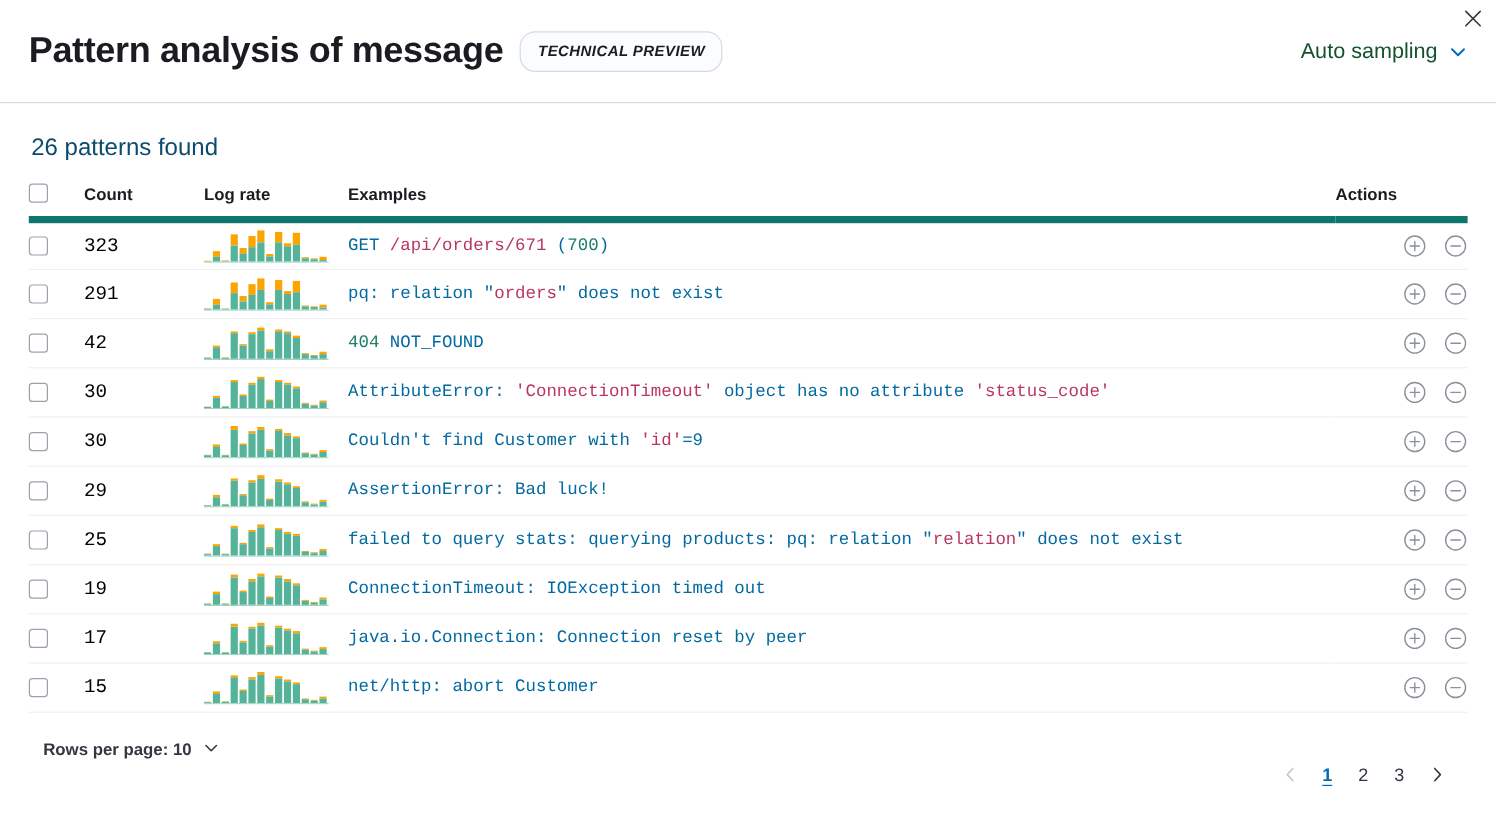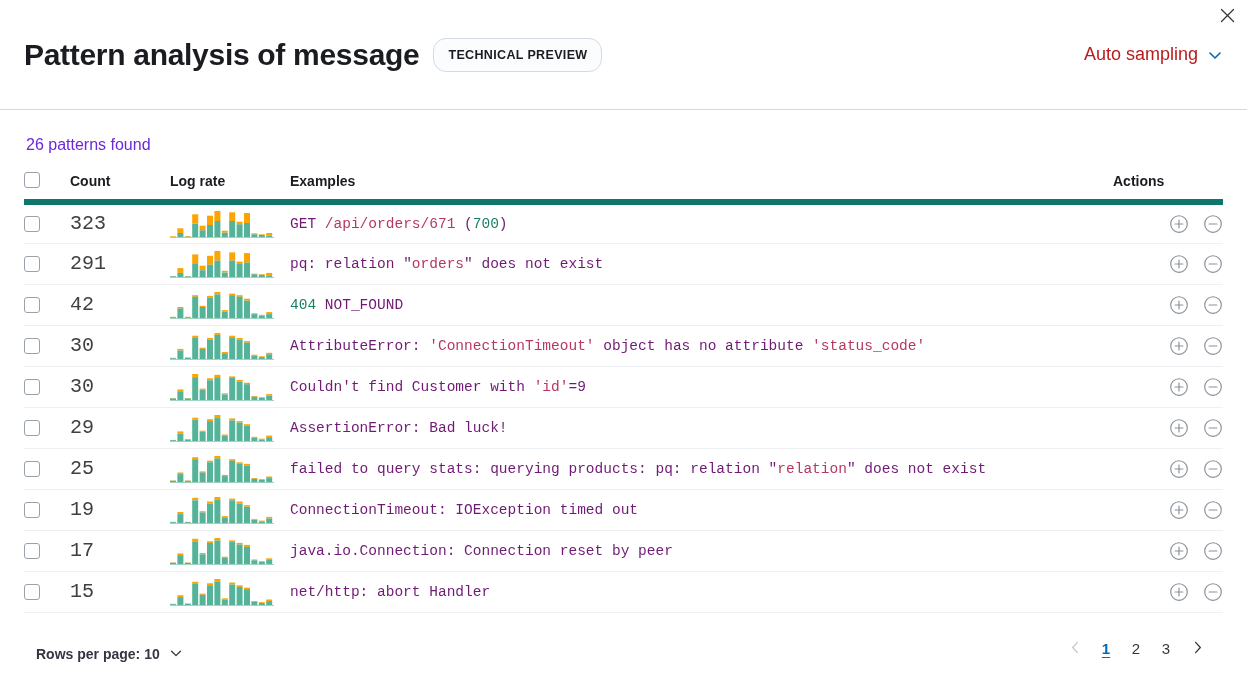--- a/index.html
+++ b/index.html
@@ -9,21 +9,21 @@
     height: 684px;
     background: #ffffff;
     font-family: "Liberation Sans", sans-serif;
     color: #343741;
     overflow: hidden;
   }
 
   
   .flyout-header {
     position: relative;
-    height: 110px;
+    height: 86px;
     border-bottom: 1px solid #d3dae6;
     display: flex;
     align-items: center;
     padding: 0 24px;
   }
   .title-group {
     display: flex;
     align-items: center;
     gap: 14px;
   }
@@ -40,36 +40,37 @@
     height: 26px;
     padding: 16px 14px;
     border: 1px solid #d3dae6;
     border-radius: 13px;
     background: #fbfcfd;
     font-size: 12.5px;
     font-weight: 700;
     letter-spacing: 0.35px;
     color: #1a1c21;
     white-space: nowrap;
+    font-style: italic;
   }
   .header-right {
     margin-left: auto;
     display: flex;
     align-items: center;
   }
   .sampling-btn {
     display: inline-flex;
     align-items: center;
     gap: 9px;
     background: none;
     border: none;
     padding: 0;
     font-family: inherit;
     font-size: 18px;
-    color: #b91c1c;
+    color: #14532d;
     cursor: pointer;
     white-space: nowrap;
   }
   .chev-down {
     display: inline-block;
     width: 16px;
     height: 16px;
   }
   .close-btn {
     position: absolute;
@@ -84,22 +85,22 @@
     border: none;
     cursor: pointer;
     color: #343741;
   }
 
   
   .body-wrap {
     padding: 0 24px;
   }
   .patterns-found {
-    font-size: 16px;
-    color: #6d28d9;
+    font-size: 20px;
+    color: #0c4a6e;
     padding: 26px 0 18px 2px;
   }
 
   
   table.patterns {
     width: 100%;
     border-collapse: collapse;
     table-layout: fixed;
   }
   table.patterns th {
@@ -131,38 +132,38 @@
     border: 1px solid #9aa1ad;
     border-radius: 3px;
     background: #fff;
     cursor: pointer;
     display: block;
   }
   th .cbox { margin-bottom: 1px; }
 
   .count-cell {
     font-family: "Liberation Mono", monospace;
-    font-size: 20px;
-    color: #404040;
+    font-size: 16px;
+    color: #000000;
   }
 
   
   .spark {
     display: block;
   }
 
   
   .ex-cell {
     font-family: "Liberation Mono", monospace;
     font-size: 14.5px;
     color: #765b96;
     white-space: nowrap;
     overflow: hidden;
   }
-  .tok-base  { color: #701a75; }
+  .tok-base  { color: #0369a1; }
   .tok-var   { color: #b9375e; }
   .tok-num   { color: #1a7f64; }
 
   .actions-cell {
     text-align: right;
     white-space: nowrap;
     padding-right: 2px;
   }
   .act-btn {
     background: none;
@@ -171,22 +172,23 @@
     margin-left: 14px;
     cursor: pointer;
     color: #69707d;
     vertical-align: middle;
     line-height: 0;
   }
 
   
   .footer {
     display: flex;
-    align-items: flex-end;
+    align-items: flex-start;
     padding: 22px 12px 0 12px;
+    flex-direction: column;
   }
   .rows-per-page {
     display: inline-flex;
     align-items: center;
     gap: 9px;
     background: none;
     border: none;
     padding: 0;
     font-family: inherit;
     font-size: 14px;
@@ -736,21 +738,21 @@
               <rect x="74.0" y="11.2" width="6" height="15.8" fill="#54b399"></rect>
               <rect x="81.4" y="23.1" width="6" height="0.8" fill="#fca500"></rect>
               <rect x="81.4" y="23.8" width="6" height="3.2" fill="#54b399"></rect>
               <rect x="88.8" y="24.2" width="6" height="0.8" fill="#fca500"></rect>
               <rect x="88.8" y="25.0" width="6" height="2.0" fill="#54b399"></rect>
               <rect x="96.2" y="21.5" width="6" height="1.6" fill="#fca500"></rect>
               <rect x="96.2" y="23.1" width="6" height="3.9" fill="#54b399"></rect>
               <rect x="0" y="27" width="104" height="1" fill="#9fd3c4"></rect>
             </svg>
           </td>
-          <td class="ex-cell"><span class="tok-base">net/http: abort Handler</span></td>
+          <td class="ex-cell"><span class="tok-base">net/http: abort Customer</span></td>
           <td class="actions-cell"><button class="act-btn"><svg width="20" height="20" viewBox="0 0 20 20" fill="none" aria-hidden="true">
                 <circle cx="10" cy="10" r="8.3" stroke="#8a9099" stroke-width="1.15"></circle>
                 <path d="M10 6.1v7.8M6.1 10h7.8" stroke="#8a9099" stroke-width="1.15" stroke-linecap="round"></path>
               </svg></button><button class="act-btn"><svg width="20" height="20" viewBox="0 0 20 20" fill="none" aria-hidden="true">
                 <circle cx="10" cy="10" r="8.3" stroke="#8a9099" stroke-width="1.15"></circle>
                 <path d="M6.1 10h7.8" stroke="#8a9099" stroke-width="1.15" stroke-linecap="round"></path>
               </svg></button></td>
         </tr>
       </tbody>
   </table>

